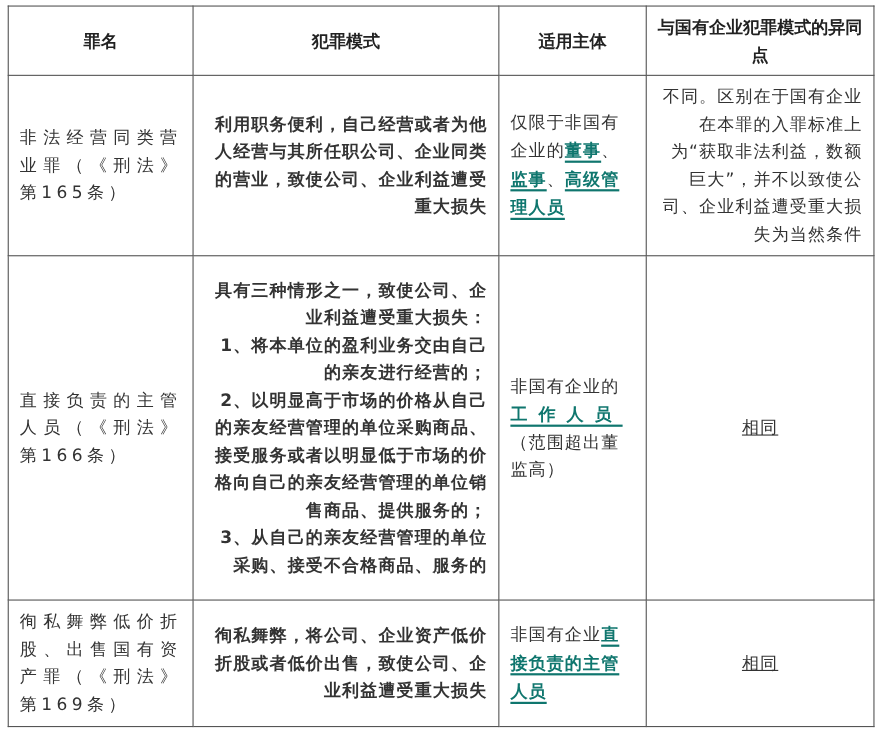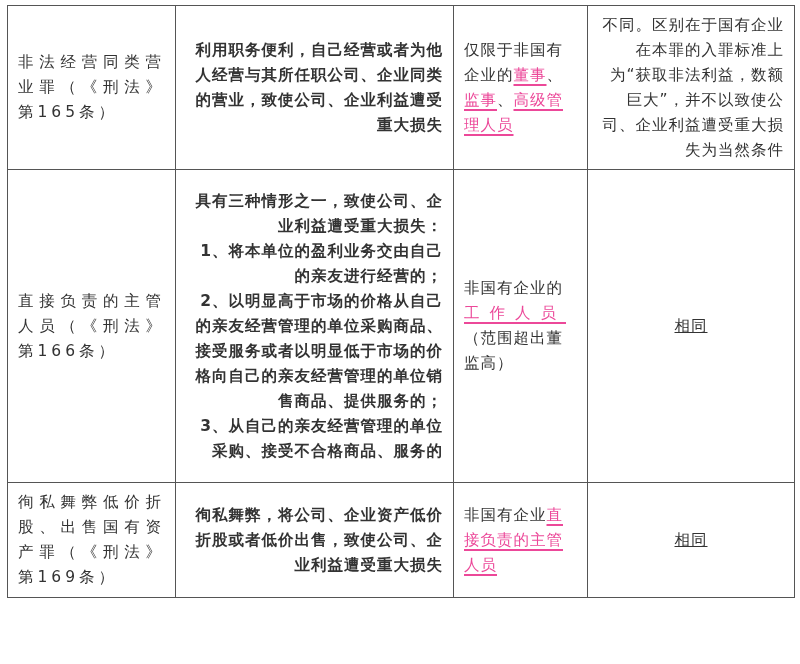--- a/index.html
+++ b/index.html
@@ -10,34 +10,40 @@
   table.crime-table td, table.crime-table th { border: 1.5px solid #555; padding: 0 10px;
          font-size: 15.5px; line-height: 25px; vertical-align: middle; word-break: break-all; }
   th { font-family: "DejaVu Serif", "Liberation Serif", serif; font-weight: bold; color: #222;
        text-align: center; font-size: 16px; }
   td.name { text-align: justify; text-align-last: left; letter-spacing: 4px; }
   td.pattern { text-align: right; letter-spacing: 1px; font-weight: bold; }
   td.subject { text-align: left; font-family: "DejaVu Serif", "Liberation Serif", serif; letter-spacing: 1px; }
   td.compare { text-align: right; letter-spacing: 1px; }
   td.center { text-align: center; text-decoration: underline; }
   .ul { text-decoration: underline; text-decoration-thickness: 2px; text-underline-offset: 4px;
-        font-weight: normal; color: #ec4899; }
+        font-weight: bold; color: #0f766e; }
   .sp { letter-spacing: 10px; margin-top: 32px; }
 </style>
 </head>
 <body>
 
 <table class="crime-table">
   <colgroup>
     <col style="width:168px">
       <col style="width:278px">
       <col style="width:134px">
       <col style="width:207px">
   </colgroup>
   <tbody>
+      <tr style="height:63px">
+    <th>罪名</th>
+    <th>犯罪模式</th>
+    <th>适用主体</th>
+    <th>与国有企业犯罪模式的异同点</th>
+  </tr>
   <tr style="height:164px">
     <td class="name">非法经营同类营业罪（《刑法》第165条）</td>
     <td class="pattern">利用职务便利，自己经营或者为他人经营与其所任职公司、企业同类的营业，致使公司、企业利益遭受重大损失</td>
     <td class="subject"><span>仅限于非国有企业的</span><span class="ul">董事</span><span>、</span><span class="ul">监事</span><span>、</span><span class="ul">高级管理人员</span></td>
     <td class="compare">不同。区别在于国有企业在本罪的入罪标准上为“获取非法利益，数额巨大”，并不以致使公司、企业利益遭受重大损失为当然条件</td>
   </tr>
   <tr style="height:313px">
     <td class="name">直接负责的主管人员（《刑法》第166条）</td>
     <td class="pattern">
       <div>具有三种情形之一，致使公司、企业利益遭受重大损失：</div>

